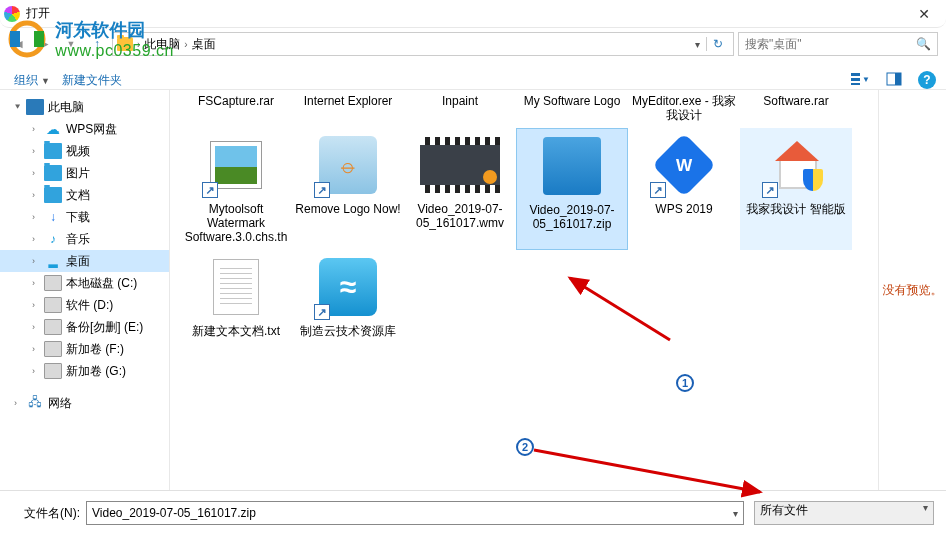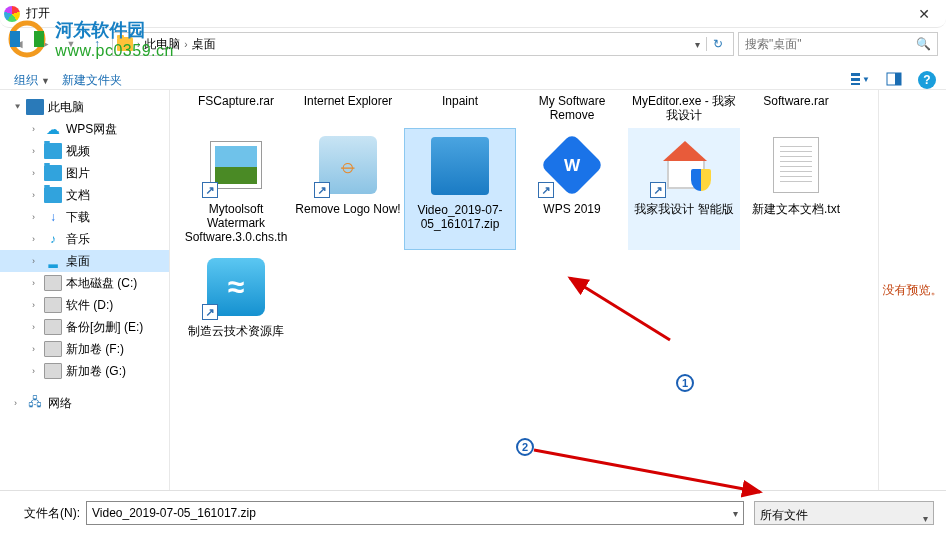--- a/index.html
+++ b/index.html
@@ -90,21 +90,21 @@
 
 
 .preview { width: 68px; display:flex; align-items:center; justify-content:center; color:#c2410c; border-left:1px solid #e8e8e8; writing-mode:horizontal-tb; font-size:12px;}
 
 
 .footer { border-top: 1px solid #e0e0e0; padding: 10px 12px 12px 12px; background:#fff;}
 .row { display: flex; align-items: center; margin-bottom: 8px; }
 .row .flabel { width: 68px; text-align: right; margin-right: 6px; }
 .row .input { flex: 1; height: 24px; border: 1px solid #888; padding: 0 5px; display:flex; align-items:center;}
 .row .input .dd{ margin-left:auto; font-size:10px; color:#555;}
-.row .combo { width: 180px; height: 24px; border: 1px solid #adadad; margin-left: 10px; padding: 0 5px; display:flex; align-items:flex-end; background:#efefef;}
+.row .combo { width: 180px; height: 24px; border: 1px solid #adadad; margin-left: 10px; padding: 0 5px; display:flex; align-items:flex-start; background:#efefef;}
 .row .combo .dd{ margin-left:auto; font-size:10px; color:#555;}
 
 
 .arrow{ position:absolute; pointer-events:none; z-index:10;}
 .arrow svg{ overflow:visible;}
 .num-badge{ position:absolute; width:18px; height:18px; border-radius:50%; background:#fff; border:2px solid #1a5fb4; color:#1a5fb4; font-weight:bold; display:flex; align-items:center; justify-content:center; font-size:11px; z-index:11;}
 
 </style>
 </head>
 <body>
@@ -263,21 +263,21 @@
       <div class="file-item toprow">
           <div class="thumb"></div>
           <div class="label">Internet Explorer</div>
         </div>
       <div class="file-item toprow">
           <div class="thumb"></div>
           <div class="label">Inpaint</div>
         </div>
       <div class="file-item toprow">
           <div class="thumb"></div>
-          <div class="label">My Software Remove</div>
+          <div class="label">My Software Logo</div>
         </div>
       <div class="file-item toprow">
           <div class="thumb"></div>
           <div class="label">MyEditor.exe - 我家我设计</div>
         </div>
       <div class="file-item toprow">
           <div class="thumb"></div>
           <div class="label">Software.rar</div>
         </div>
 
@@ -289,20 +289,28 @@
             <div class="shortcut">↗</div>
           </div>
           <div class="label">Mytoolsoft Watermark Software.3.0.chs.th_sjy.exe - 快...</div>
         </div>
       <div class="file-item">
           <div class="thumb">
             <div class="th-remove">⦵</div>
             <div class="shortcut">↗</div>
           </div>
           <div class="label">Remove Logo Now!</div>
+        </div>
+      <div class="file-item">
+          <div class="thumb">
+            <div class="th-video">
+              <div class="play"></div>
+            </div>
+          </div>
+          <div class="label">Video_2019-07-05_161017.wmv</div>
         </div>
       <div class="file-item selected">
           <div class="thumb">
             <div class="th-zip"></div>
           </div>
           <div class="label">Video_2019-07-05_161017.zip</div>
         </div>
       <div class="file-item">
           <div class="thumb">
             <div class="th-wps">

